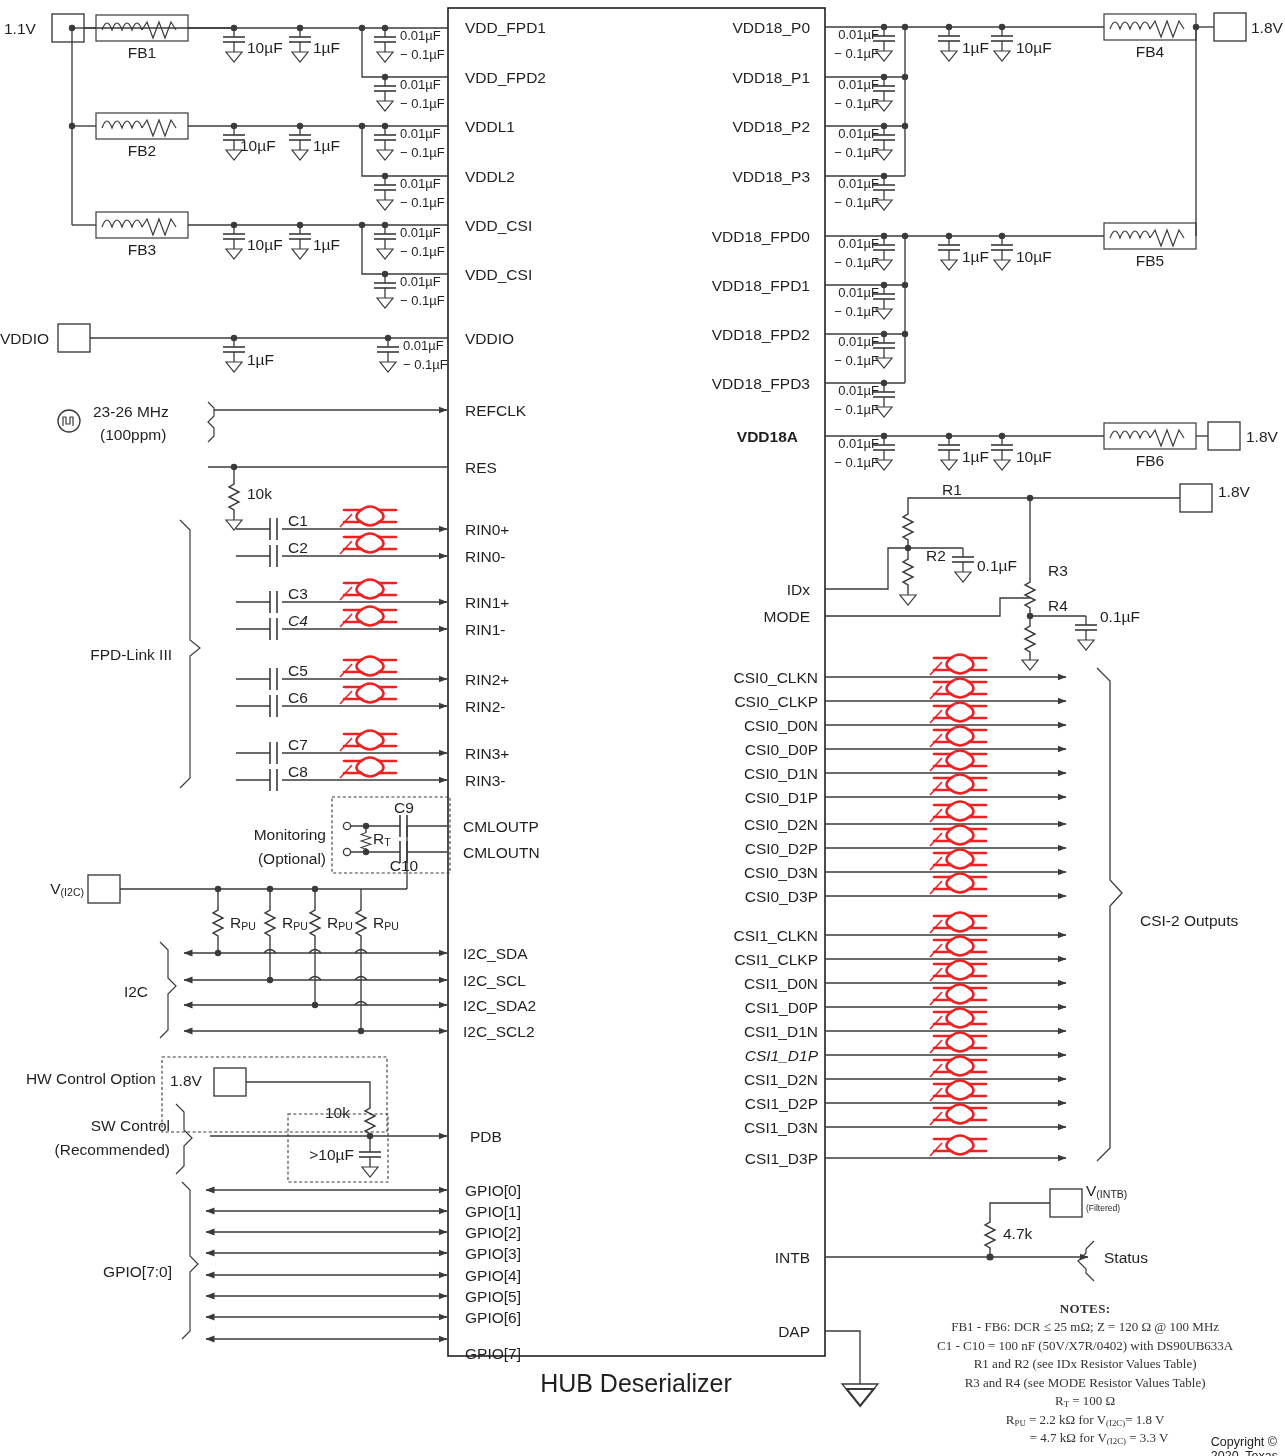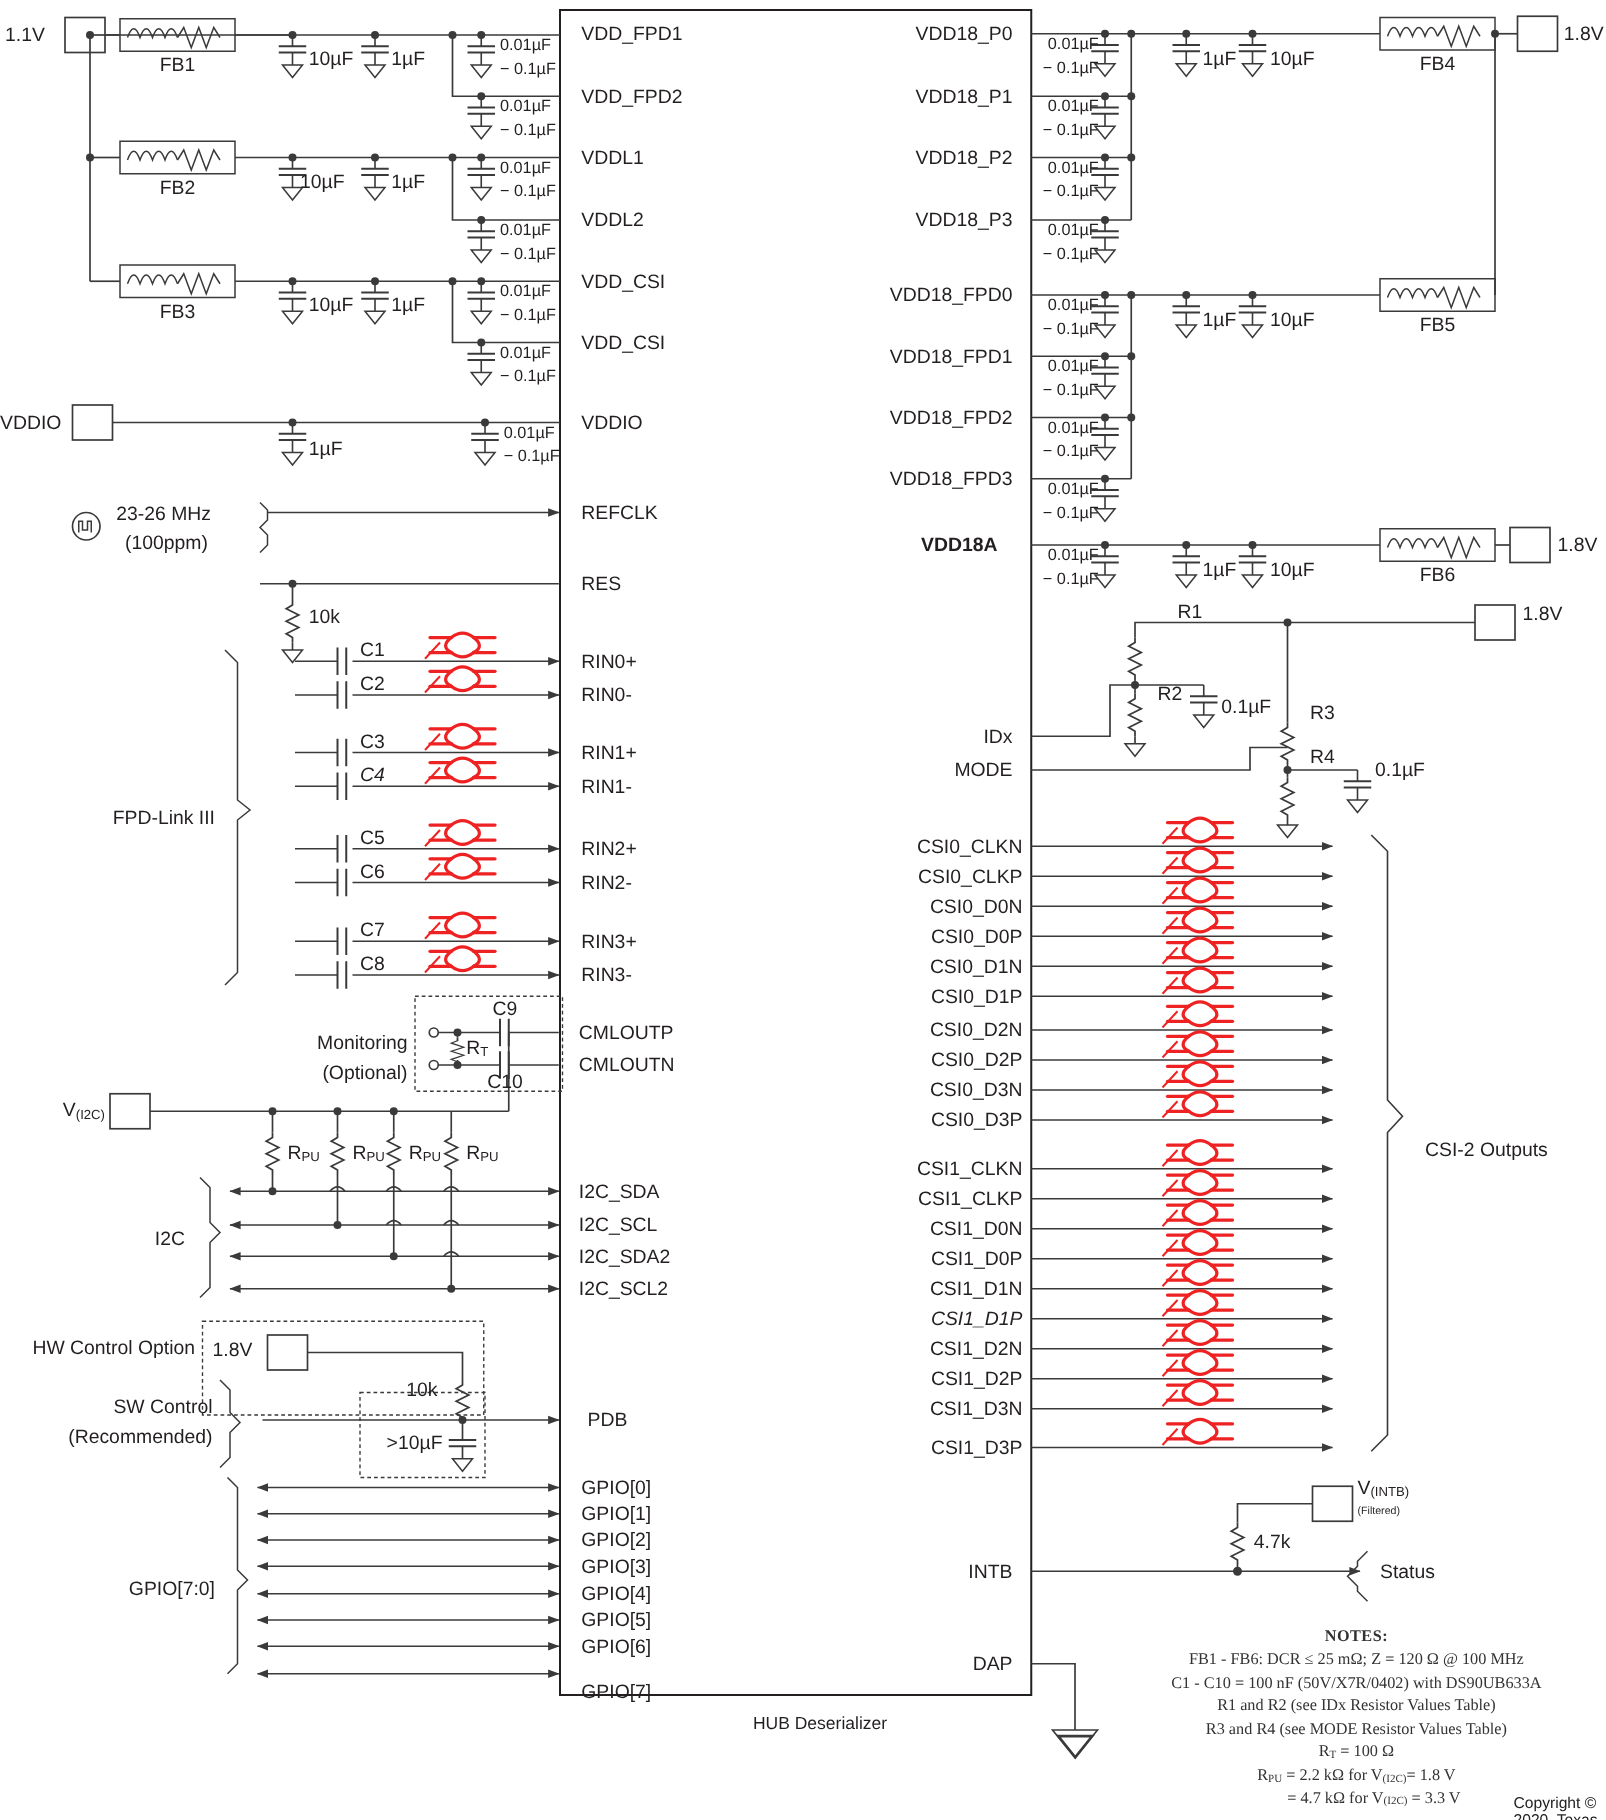--- a/index.html
+++ b/index.html
@@ -4,21 +4,21 @@
 <style>
   html,body{margin:0;padding:0;background:#fff;}
   body{width:1285px;height:1456px;position:relative;
        font-family:"Liberation Sans","DejaVu Sans",sans-serif;
        color:#231f20;overflow:hidden;}
   #stage{position:absolute;inset:0;width:1285px;height:1456px;}
   svg#sch{position:absolute;left:0;top:0;width:1285px;height:1456px;}
   .lbl{position:absolute;font-size:15.5px;line-height:1;white-space:nowrap;}
   .lbl.sm{font-size:13px;}
   .lbl.tiny{font-size:8.5px;}
-  .lbl.big{font-size:14px;margin-left:20px;}
+  .lbl.big{font-size:25px;}
   .r{transform:translateX(-100%);}
   .c{transform:translateX(-50%);}
   .notes{position:absolute;font-size:13px;line-height:1.42;
          font-family:Liberation Serif, serif;color:#333;text-align:center;}
   .notes b{font-weight:bold;letter-spacing:.4px;}
   .sub{font-size:0.68em;vertical-align:-0.18em;}
   .cpy{position:absolute;font-size:12.5px;color:#222;}
 </style>
 </head>
 <body>

